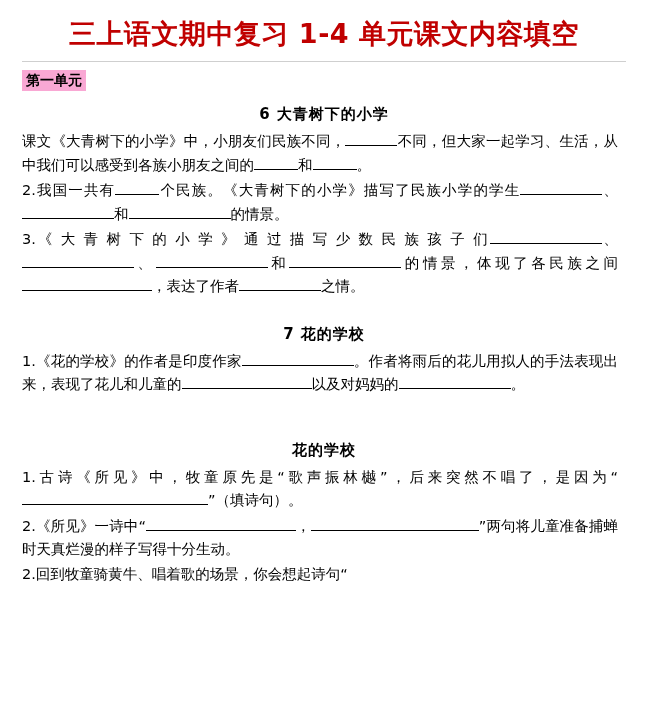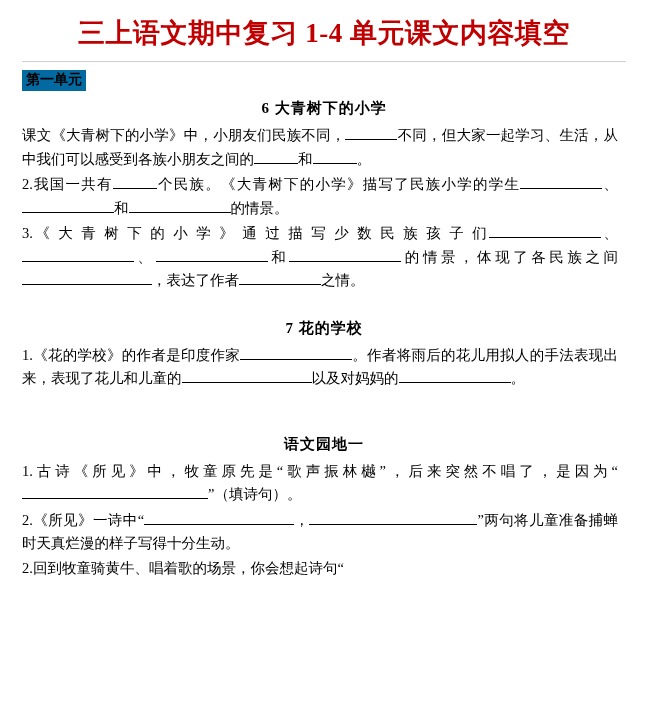--- a/index.html
+++ b/index.html
@@ -13,44 +13,44 @@
     overflow: hidden;
     font-family: "DejaVu Sans", "Liberation Sans", sans-serif;
     color: #000000;
   }
   .page {
     position: relative;
     width: 648px;
     height: 649px;
     box-sizing: border-box;
     padding: 10px 22px 0 22px;
-    font-family: Liberation Serif, serif;
   }
   .doc-title {
     font-size: 27px;
     font-weight: bold;
     color: #c00000;
     text-align: center;
     letter-spacing: 0.5px;
     line-height: 1.3;
     margin: 6px 0 10px 0;
     white-space: nowrap;
   }
   .rule {
     border: 0;
     border-top: 1px solid #cfcfcf;
     margin: 4px 0 8px 0;
   }
   .unit-tag {
     display: inline-block;
-    background: #0369a1;
+    background: #f9a8d4;
     font-size: 14px;
     font-weight: bold;
     padding: 2px 4px 3px 4px;
     line-height: 1.15;
+    margin-bottom: 6px;
   }
   .sec-title {
     text-align: center;
     font-size: 15px;
     font-weight: bold;
     margin: 8px 0 6px 0;
     letter-spacing: 1px;
   }
   .sec-title.spaced {
     margin-top: 26px;
@@ -114,21 +114,21 @@
 
   
   <div class="sec-title">7 花的学校</div>
 
   <p class="body">1.《花的学校》的作者是印度作家<span class="blank b12"></span>。作者将雨后的花儿用拟人的手法表现出来，表现了花儿和儿童的<span class="blank b14"></span>以及对妈妈的<span class="blank b12"></span>。</p>
 
 
   <div class="gap-block"></div>
 
   
-  <div class="sec-title spaced">语文园地一</div>
+  <div class="sec-title spaced">花的学校</div>
 
   <p class="body">1.古诗《所见》中，牧童原先是“歌声振林樾”，后来突然不唱了，是因为“<span class="blank b20"></span>”（填诗句）。</p>
 
   <p class="body">2.《所见》一诗中“<span class="blank b16"></span>，<span class="blank b18"></span>”两句将儿童准备捕蝉时天真烂漫的样子写得十分生动。</p>
 
   <p class="body">2.回到牧童骑黄牛、唱着歌的场景，你会想起诗句“</p>
 
   <div class="clip-bottom"></div>
 </div>
 

